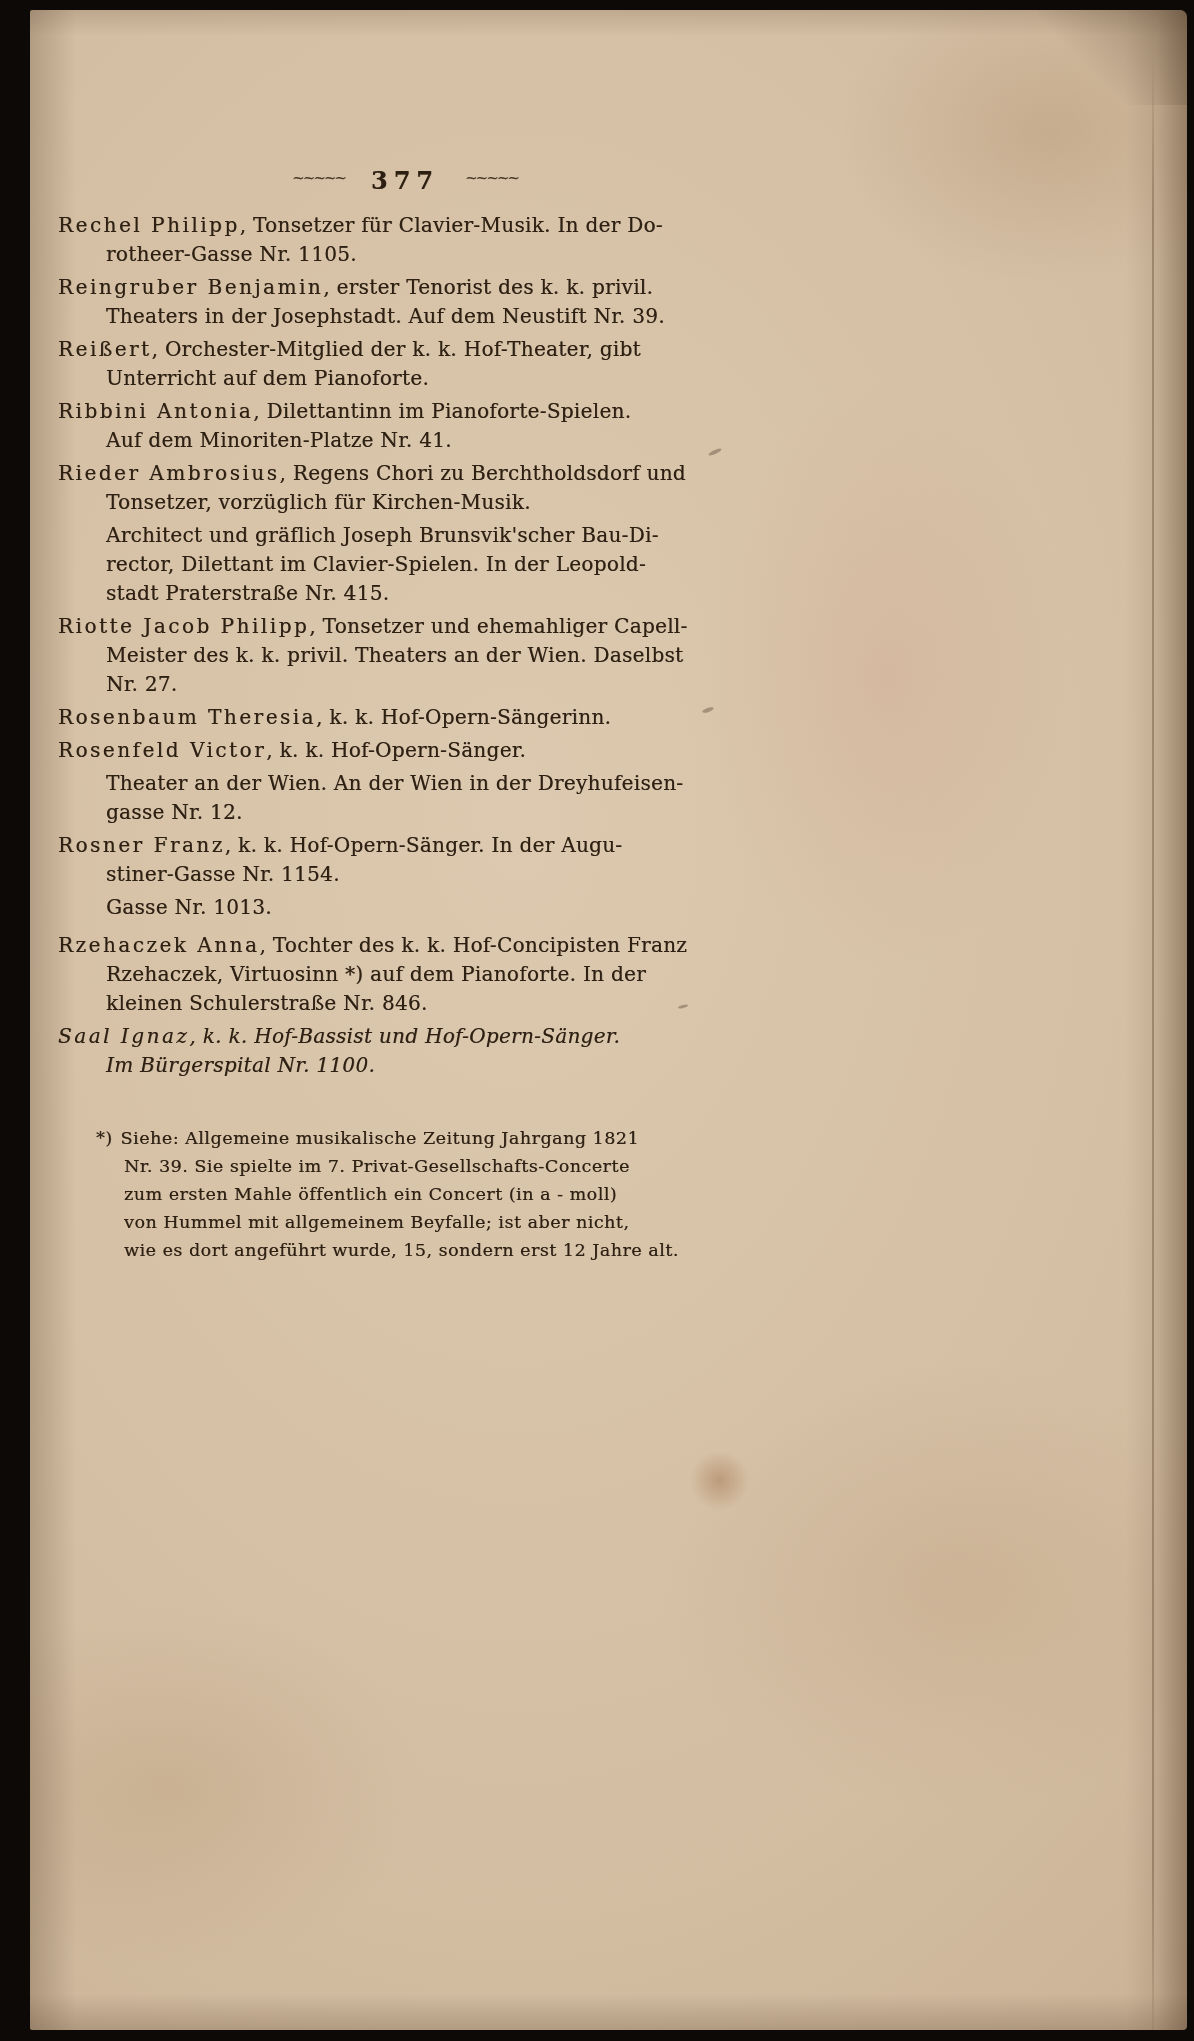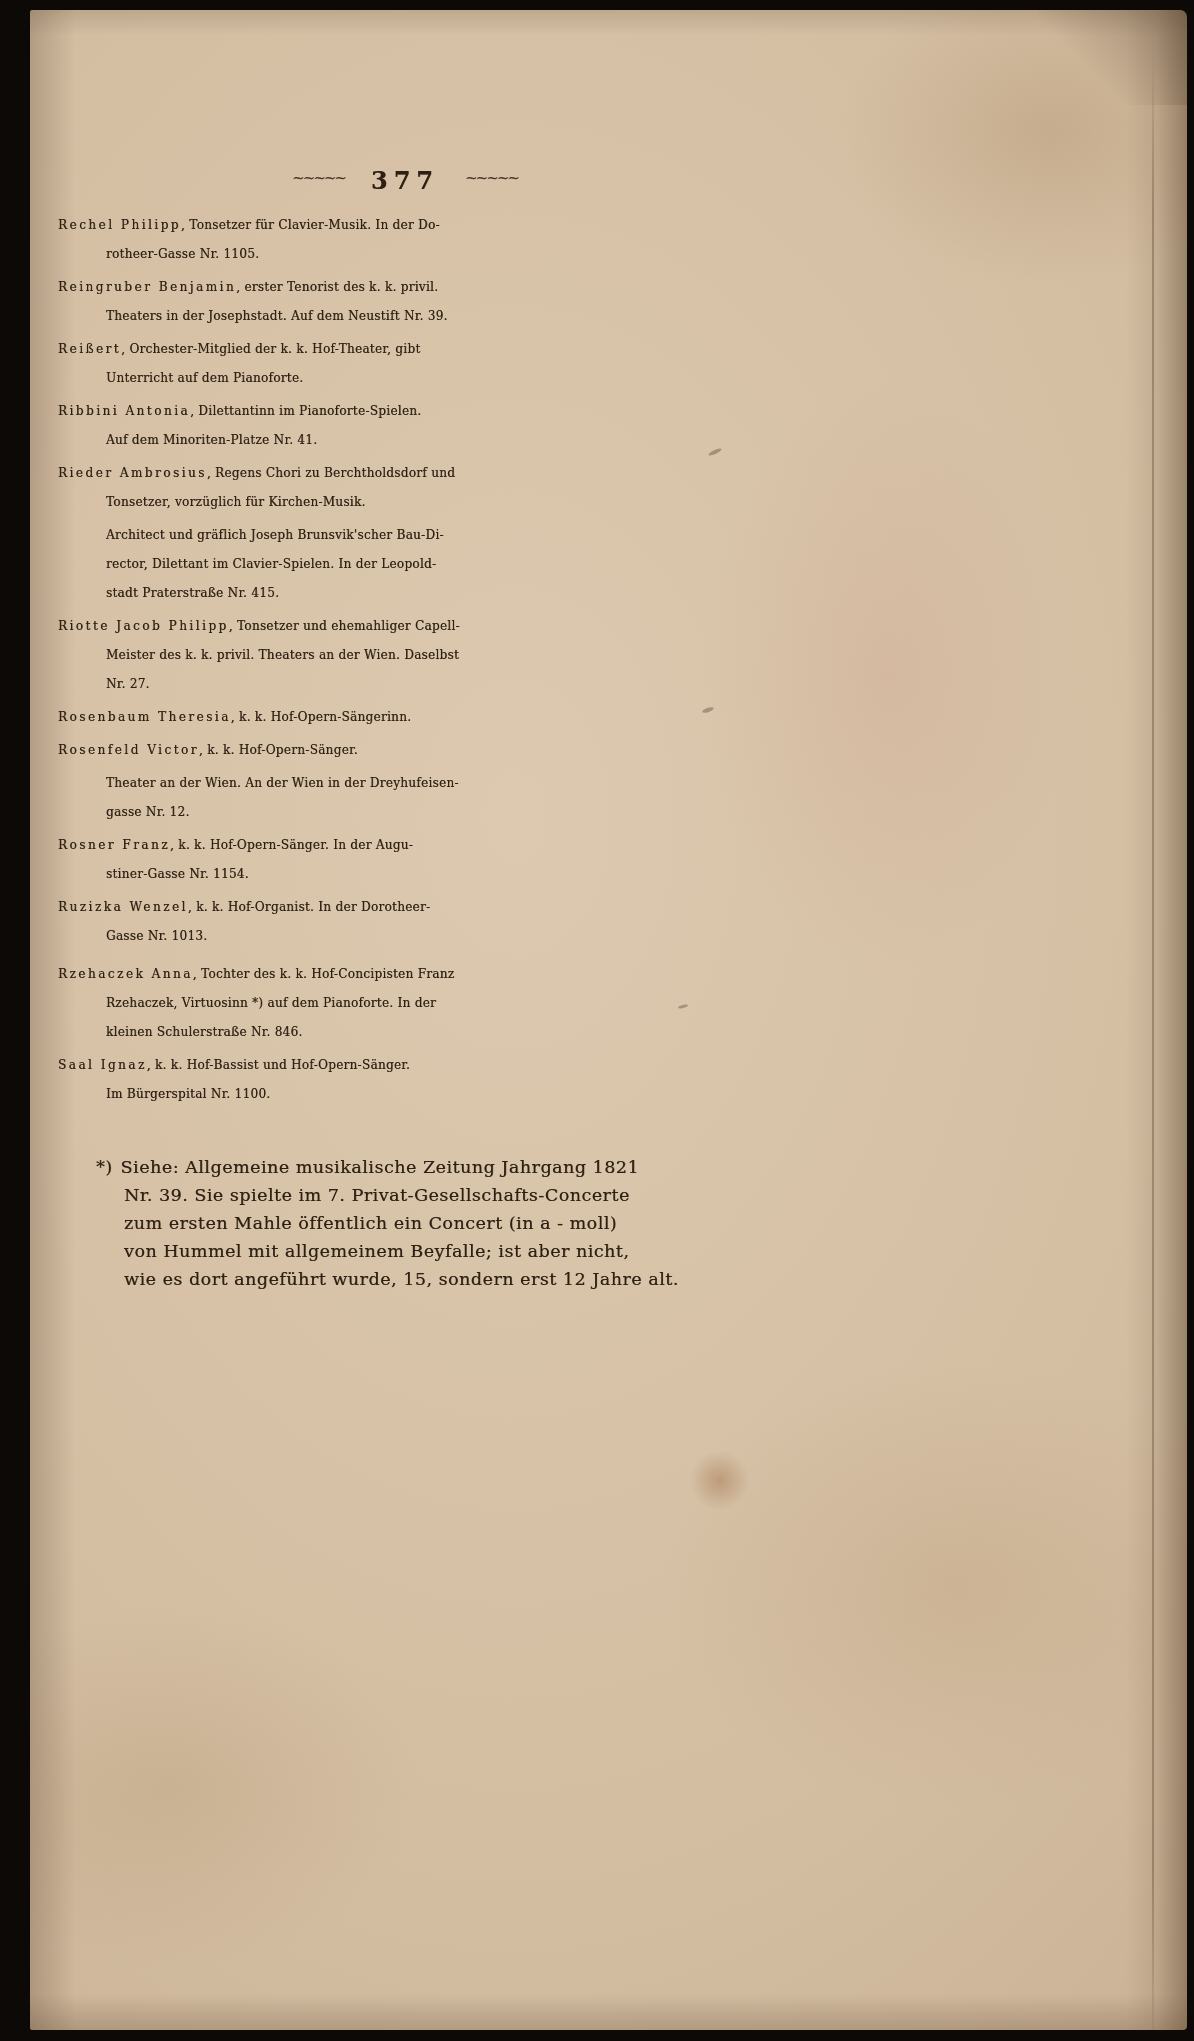--- a/index.html
+++ b/index.html
@@ -40,24 +40,24 @@
     color:#2d2013;
     text-shadow:0.4px 0.2px 0 rgba(45,32,19,.55);
   }
   .page-header{
     margin-top:156px;
     display:flex;justify-content:center;align-items:center;gap:26px;
   }
   .ornament{font-size:15px;letter-spacing:-2px;opacity:.85;transform:translateY(-3px);}
   .page-number{font-size:24px;font-weight:bold;letter-spacing:6px;}
 
-  .entries{margin-top:16px;font-size:12px;line-height:29px;letter-spacing:.3px;}
+  .entries{margin-top:16px;font-size:20px;line-height:29px;letter-spacing:.3px;}
   .entry{margin:0 0 4px 0;}
   .entry.gap-sm{margin-top:9px;}
-  .entry.gap-lg{margin-top:0;}
+  .entry.gap-lg{margin-top:0;font-style:italic;}
   .line{display:block;white-space:nowrap;}
   .line.cont{padding-left:48px;}
   .name{letter-spacing:2.5px;}
 
   .footnote{
     margin-top:44px;margin-left:38px;width:620px;
     font-size:17.5px;line-height:28px;letter-spacing:.5px;
   }
   .fline{display:block;white-space:nowrap;padding-left:28px;}
   .fline.first{padding-left:0;}
@@ -133,21 +133,20 @@
           <span class="line cont">Theater an der Wien. An der Wien in der Dreyhufeisen-</span>
           <span class="line cont">gasse Nr. 12.</span>
         </div>
 
         <div class="entry">
           <span class="line first"><span class="name">Rosner Franz</span><span>, k. k. Hof-Opern-Sänger. In der Augu-</span></span>
           <span class="line cont">stiner-Gasse Nr. 1154.</span>
         </div>
 
         <div class="entry">
-          <span class="line first"><span class="name">Ruzizka Wenzel</span><span>, k. k. Hof-Organist. In der Dorotheer-</span></span>
           <span class="line cont">Gasse Nr. 1013.</span>
         </div>
 
         <div class="entry gap-sm">
           <span class="line first"><span class="name">Rzehaczek Anna</span><span>, Tochter des k. k. Hof-Concipisten Franz</span></span>
           <span class="line cont">Rzehaczek, Virtuosinn *) auf dem Pianoforte. In der</span>
           <span class="line cont">kleinen Schulerstraße Nr. 846.</span>
         </div>
 
         <div class="entry gap-lg">

